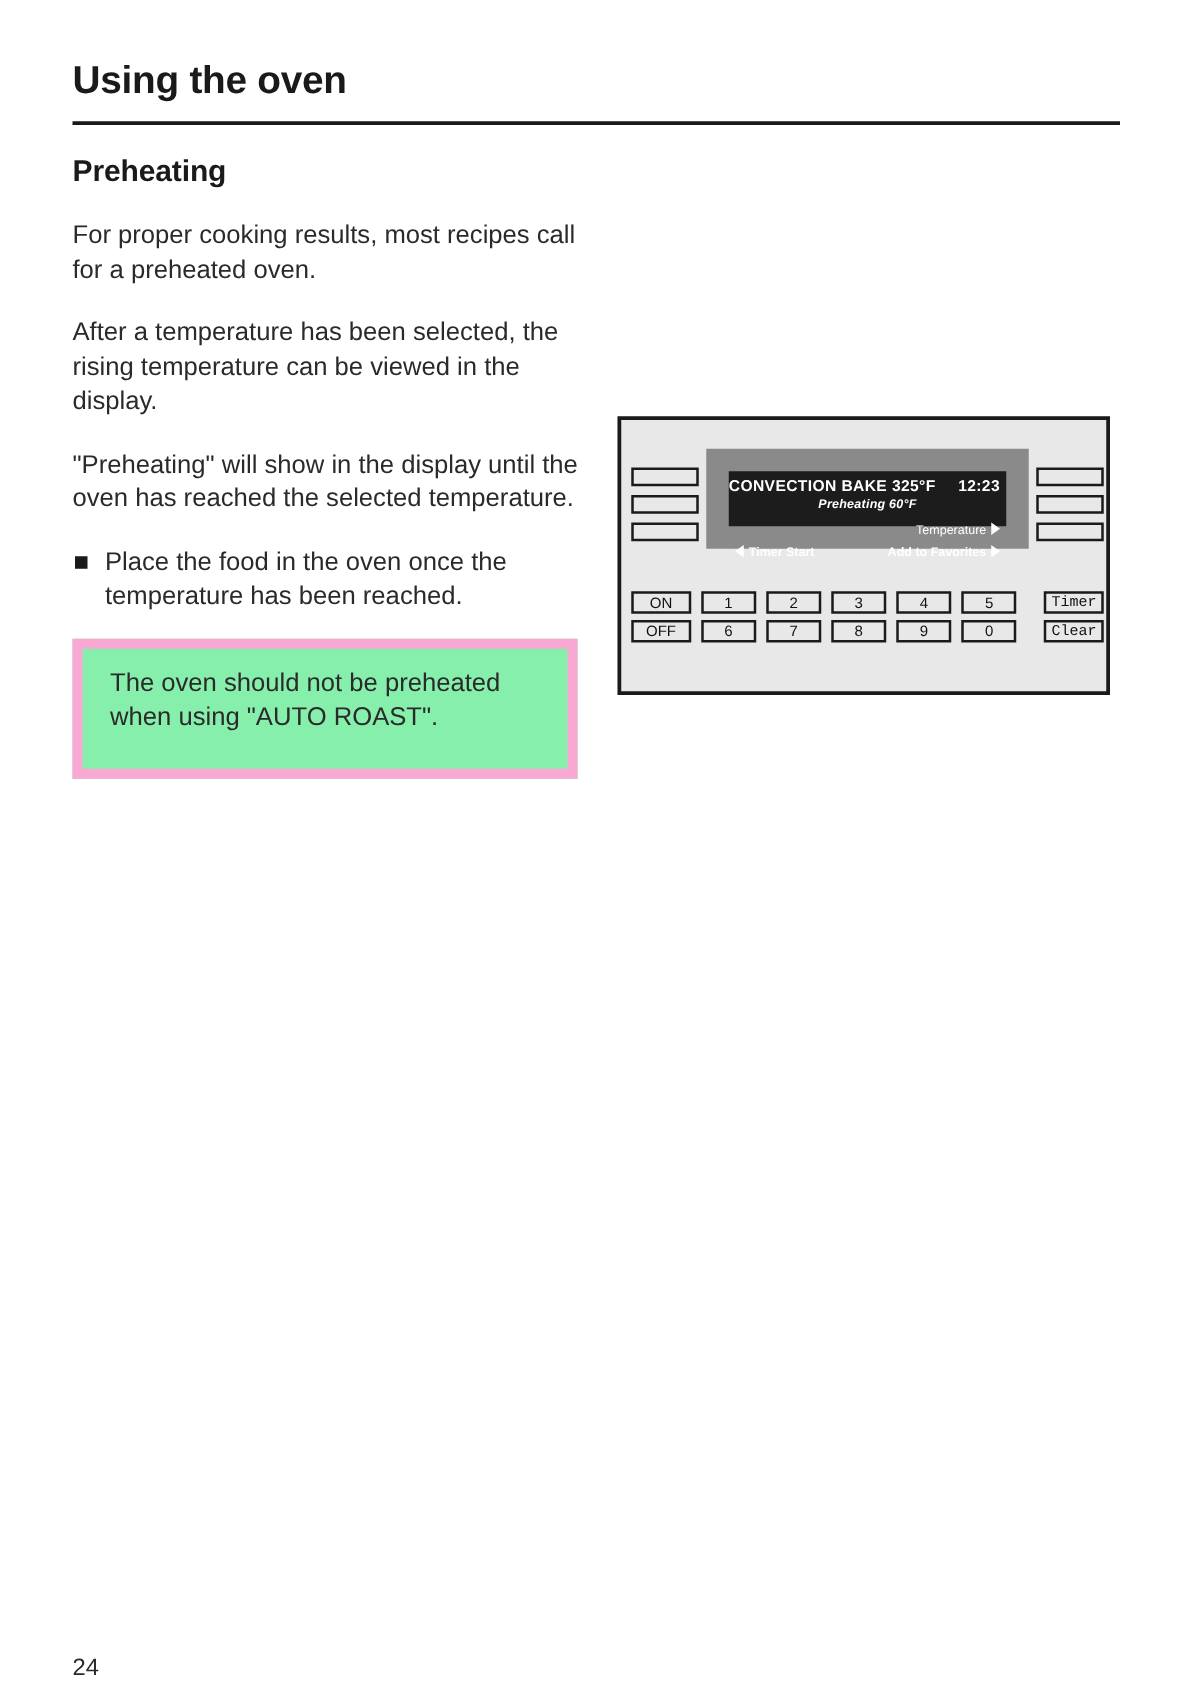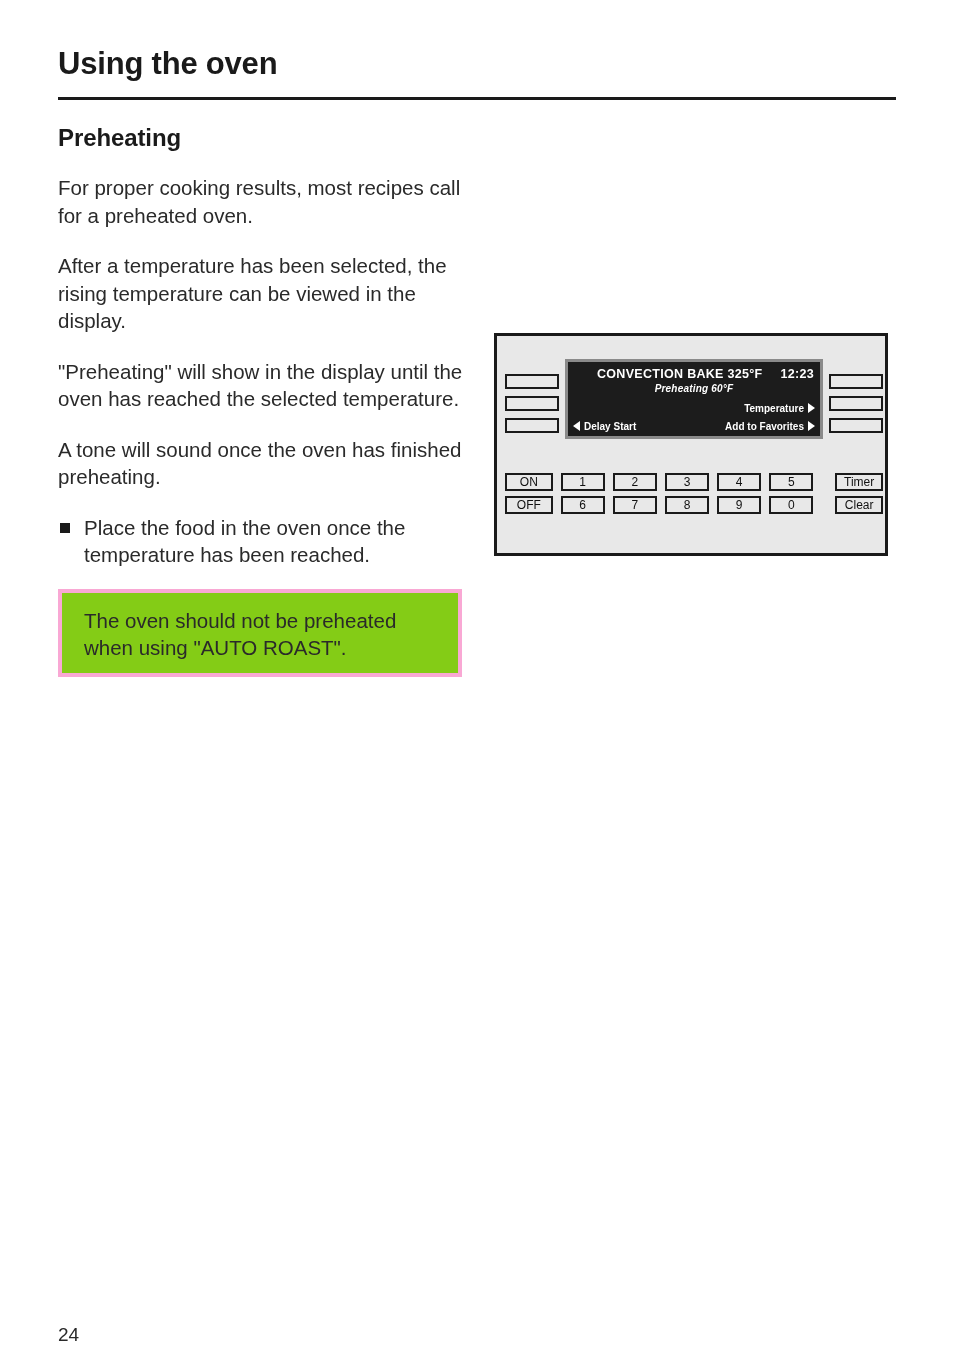--- a/index.html
+++ b/index.html
@@ -74,23 +74,23 @@
     position: absolute;
     left: 2px;
     top: 9px;
     width: 10px;
     height: 10px;
     background: #1a1a1a;
   }
 
   .note-box {
     box-sizing: border-box;
-    border: 4px solid #f9a8d4;
-    background: #84cc16;
-    padding: 14px 18px 11px 22px;
+    border: 8px solid #f9a8d4;
+    background: #86efac;
+    padding: 14px 18px 27px 22px;
     margin-top: 2px;
     width: 404px;
   }
   .note-text {
     font-size: 20.5px;
     line-height: 27.5px;
     color: #2a2a2a;
   }
 
   
@@ -123,21 +123,21 @@
 
   
   .display-frame {
     position: absolute;
     left: 68px;
     top: 23px;
     width: 258px;
     height: 80px;
     box-sizing: border-box;
     background: #8a8a8a;
-    padding: 3px;
+    padding: 18px;
   }
   .display {
     position: relative;
     width: 100%;
     height: 100%;
     background: #1c1c1c;
     color: #ffffff;
     box-sizing: border-box;
   }
   .disp-title {
@@ -162,21 +162,21 @@
     font-size: 10px;
     font-weight: bold;
     letter-spacing: 0.2px;
     font-style: italic;
   }
   .disp-right-1 {
     position: absolute;
     right: 5px;
     top: 41px;
     font-size: 10px;
-    font-weight: bold;
+    font-weight: normal;
     white-space: nowrap;
   }
   .disp-right-2 {
     position: absolute;
     right: 5px;
     top: 59px;
     font-size: 10px;
     font-weight: bold;
     white-space: nowrap;
   }
@@ -226,21 +226,21 @@
     height: 18px;
     line-height: 14px;
     text-align: center;
     font-size: 12px;
     color: #111111;
     font-family: "Liberation Sans", sans-serif;
   }
   .key.power { width: 54px; }
   .key.num { width: 50px; margin-left: 8px; }
   .key.num:first-of-type { margin-left: 22px; }
-  .key.func { width: 54px; margin-left: 22px; }
+  .key.func { width: 54px; margin-left: 22px; font-family: Liberation Mono, monospace; }
 
   
   .page-number {
     position: absolute;
     left: 58px;
     top: 1295px;
     font-size: 19px;
     color: #2a2a2a;
     margin-top: 29px;
   }
@@ -252,21 +252,20 @@
 
   <div class="chapter-title">Using the oven</div>
   <div class="header-rule"></div>
 
   <div class="col-left">
     <h2 class="section-title">Preheating</h2>
 
     <p class="para">For proper cooking results, most recipes call for a preheated oven.</p>
     <p class="para">After a temperature has been selected, the rising temperature can be viewed in the display.</p>
     <p class="para">"Preheating" will show in the display until the oven has reached the selected temperature.</p>
-    <p class="para">A tone will sound once the oven has finished preheating.</p>
 
     <div class="bullet-item">
       <span class="bullet-mark"></span>
       <span>Place the food in the oven once the temperature has been reached.</span>
     </div>
 
     <div class="note-box">
       <div class="note-text">The oven should not be preheated when using "AUTO ROAST".</div>
     </div>
   </div>
@@ -285,21 +284,21 @@
           <span>CONVECTION BAKE 325°F</span><span class="clock">12:23</span>
         </div>
         <div class="disp-sub">Preheating 60°F</div>
         <div class="disp-right-1">
           <span>Temperature</span><span class="arrow-r"></span>
         </div>
         <div class="disp-right-2">
           <span>Add to Favorites</span><span class="arrow-r"></span>
         </div>
         <div class="disp-left-1">
-          <span class="arrow-l"></span><span>Delay Start</span>
+          <span class="arrow-l"></span><span>Timer Start</span>
         </div>
       </div>
     </div>
 
     <div class="side-keys right">
       <div class="blank-key"></div>
       <div class="blank-key"></div>
       <div class="blank-key"></div>
     </div>
 

